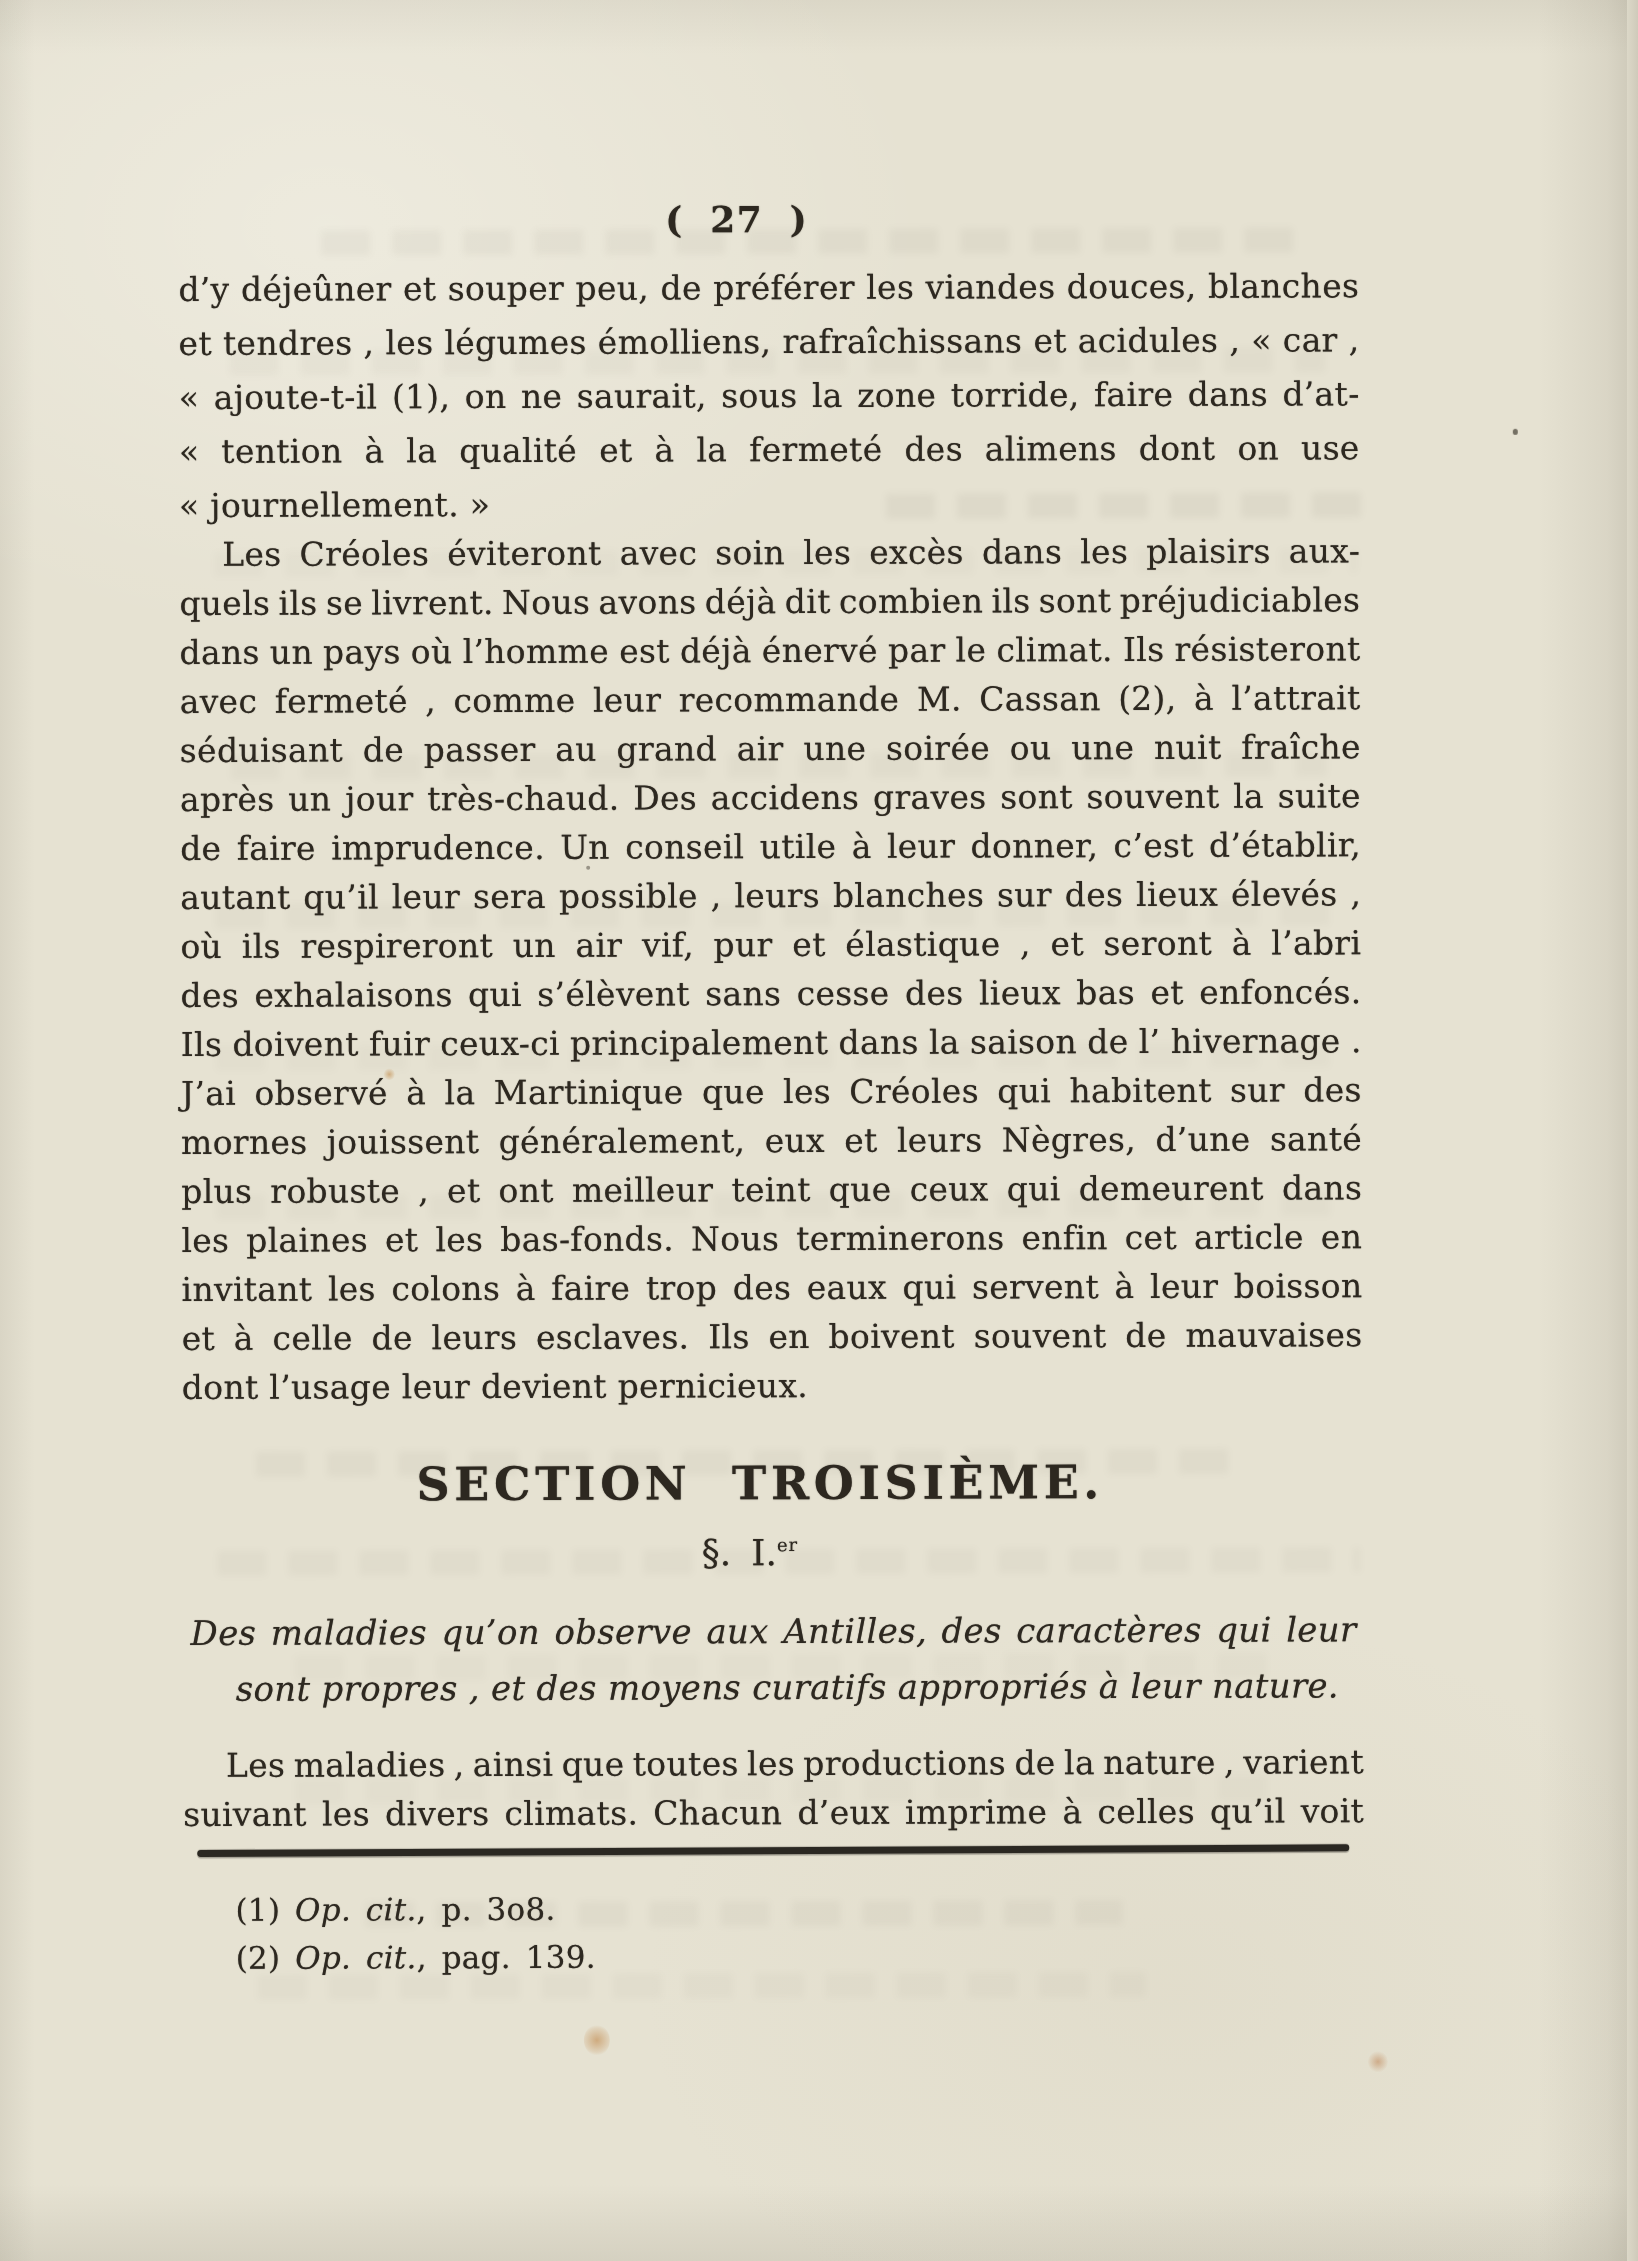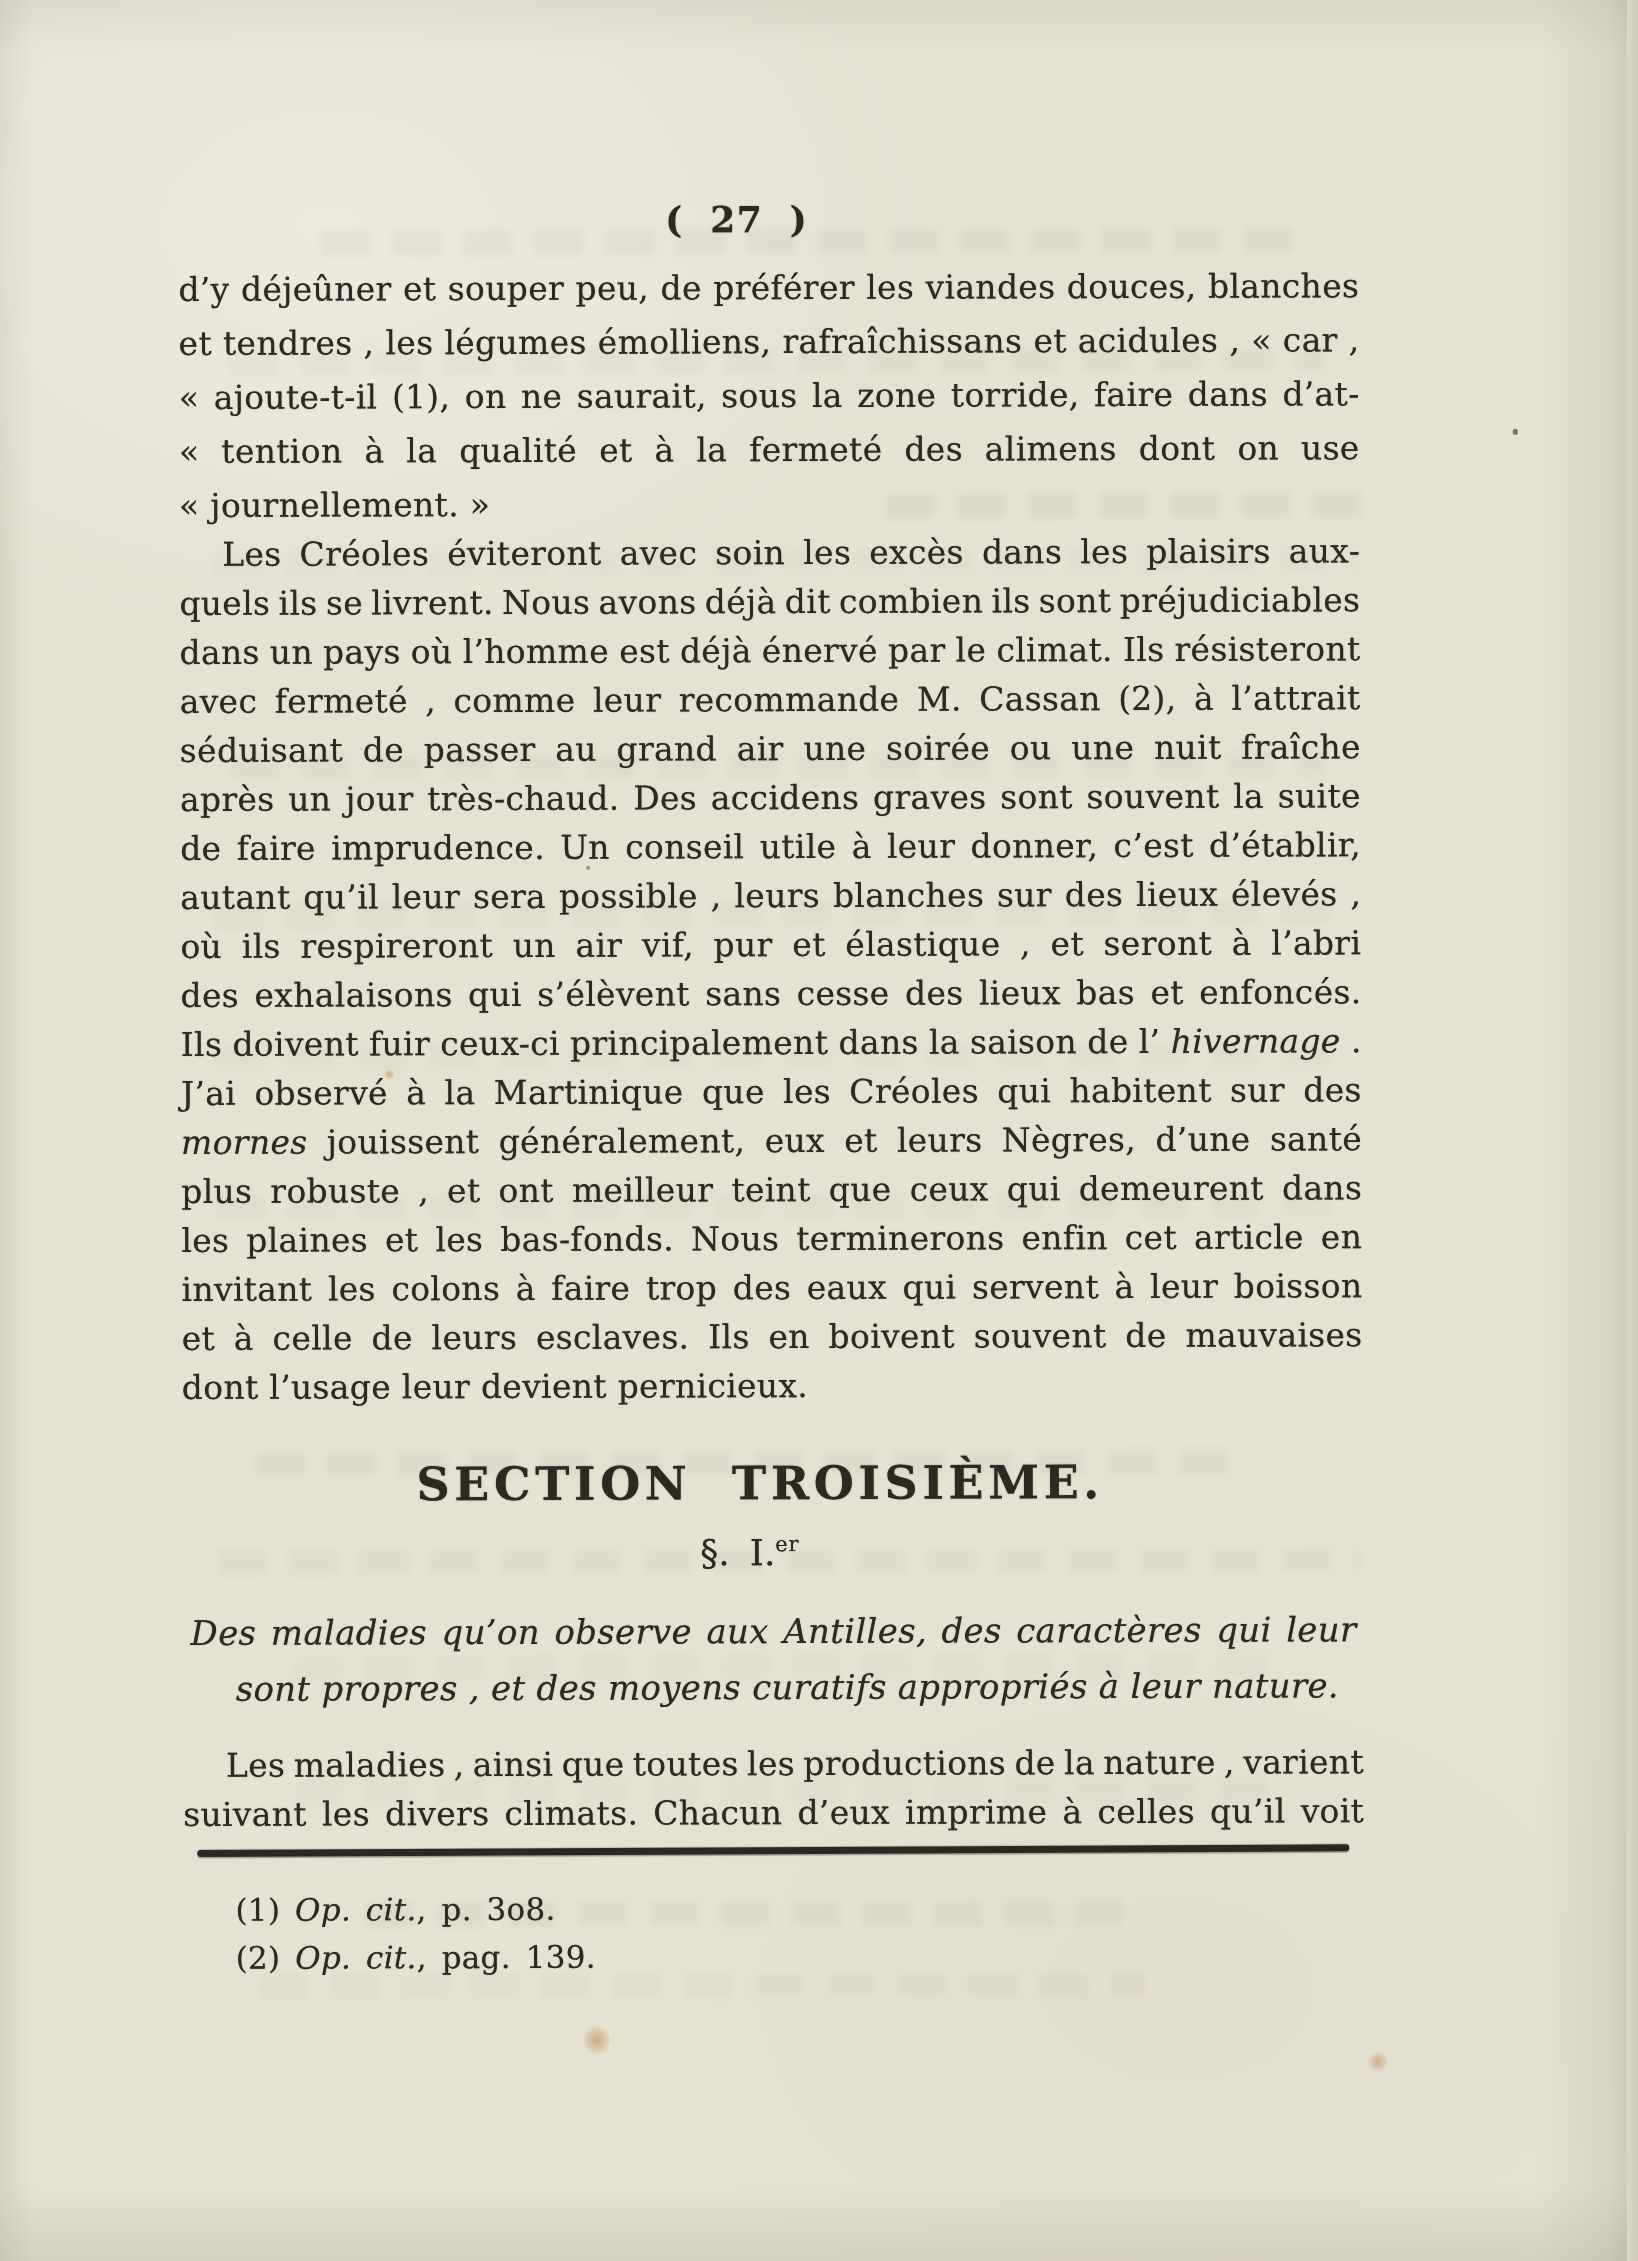--- a/index.html
+++ b/index.html
@@ -53,21 +53,21 @@
 
   
   .tblock{position:absolute;left:181px;width:1181px;}
   .line{
     height:49px;font-size:33px;line-height:49px;
     letter-spacing:0.3px;white-space:nowrap;
     text-shadow:0 0 1px rgba(45,40,32,0.62);
   }
   .just{display:flex;justify-content:space-between;align-items:baseline;}
   .just span{display:inline-block;}
-  .it, i{font-style:italic;}
+  .it, i{}
   .line.short{white-space:normal;}
   .line.ind{padding-left:43px;}
 
   #para-1{top:261px;}
   #para-1 .line{height:54px;line-height:54px;}
   #para-2{top:528px;}
 
   #page-number{
     position:absolute;top:198px;left:181px;width:1181px;
     text-align:center;font-size:36px;font-weight:bold;
@@ -82,21 +82,21 @@
     letter-spacing:4.6px;word-spacing:20px;
     transform:translateX(-12.4px);
     text-shadow:0 0 1.2px rgba(45,40,32,0.75);
   }
   #subsection-heading{
     position:absolute;top:1532px;left:181px;width:1181px;
     text-align:center;font-size:36px;
     transform:translateX(-23px);
     text-shadow:0 0 1.1px rgba(45,40,32,0.65);
   }
-  #subsection-heading sup{font-size:21px;vertical-align:14px;letter-spacing:0.8px;}
+  #subsection-heading sup{font-size:18px;vertical-align:14px;letter-spacing:0.8px;}
   #subsection-heading .gap{display:inline-block;width:20px;}
 
   #subtitle{top:1603px;left:189px;width:1166px;font-style:italic;}
   #subtitle .line{height:56px;line-height:56px;font-size:34px;}
   #subtitle .line.short{padding-left:45px;}
 
   #para-3{top:1739px;}
 
   #footnote-rule{
     position:absolute;left:195px;top:1847px;width:1152px;height:7px;

